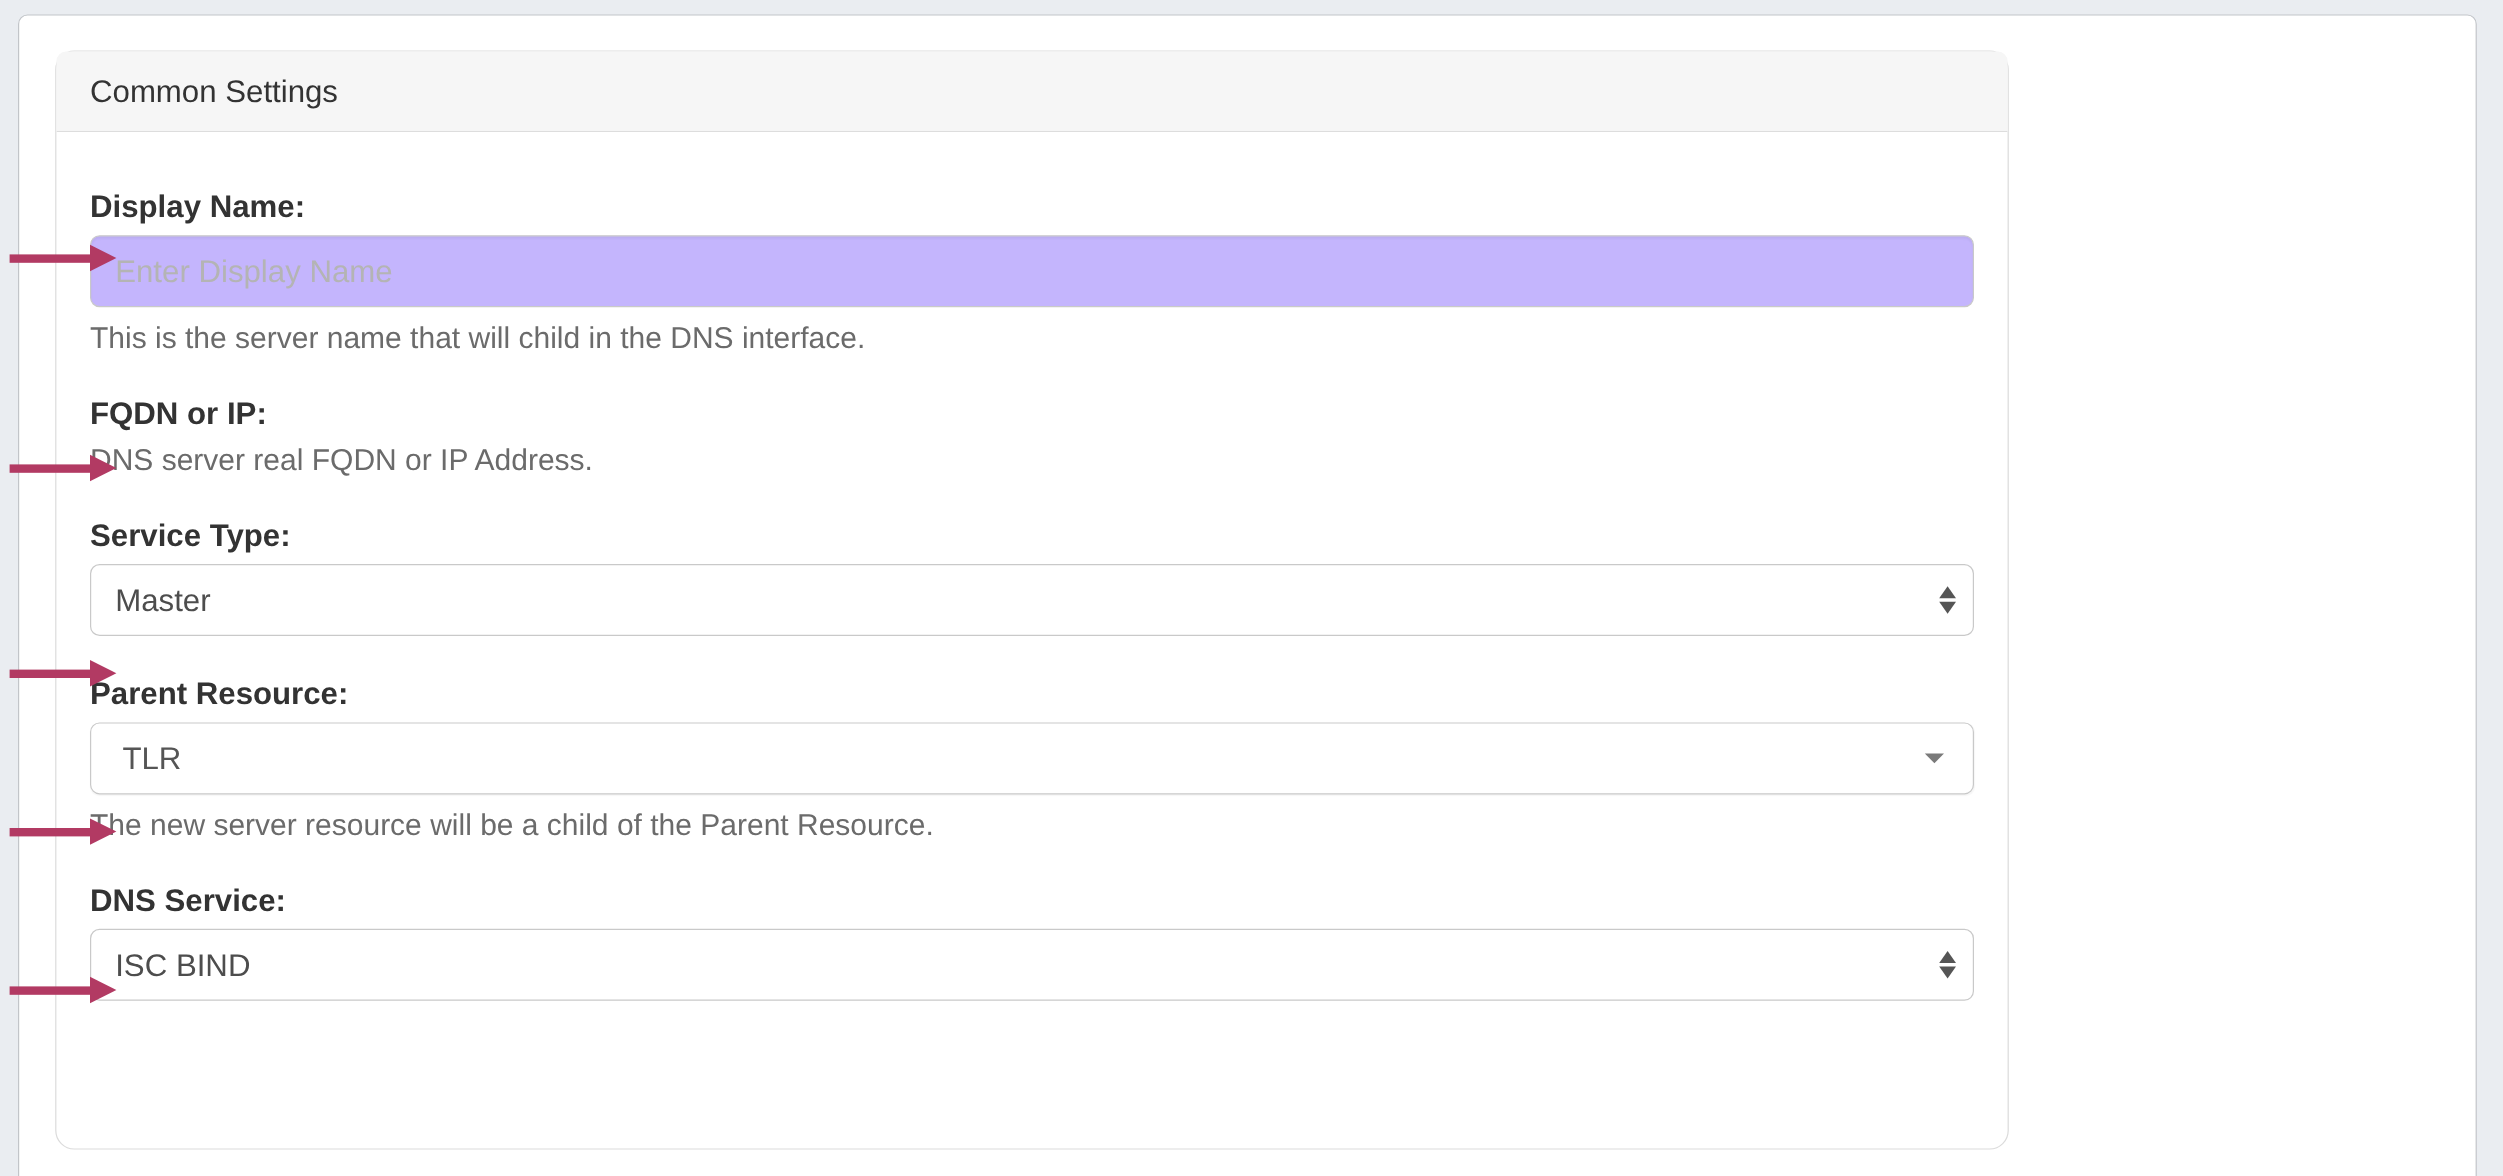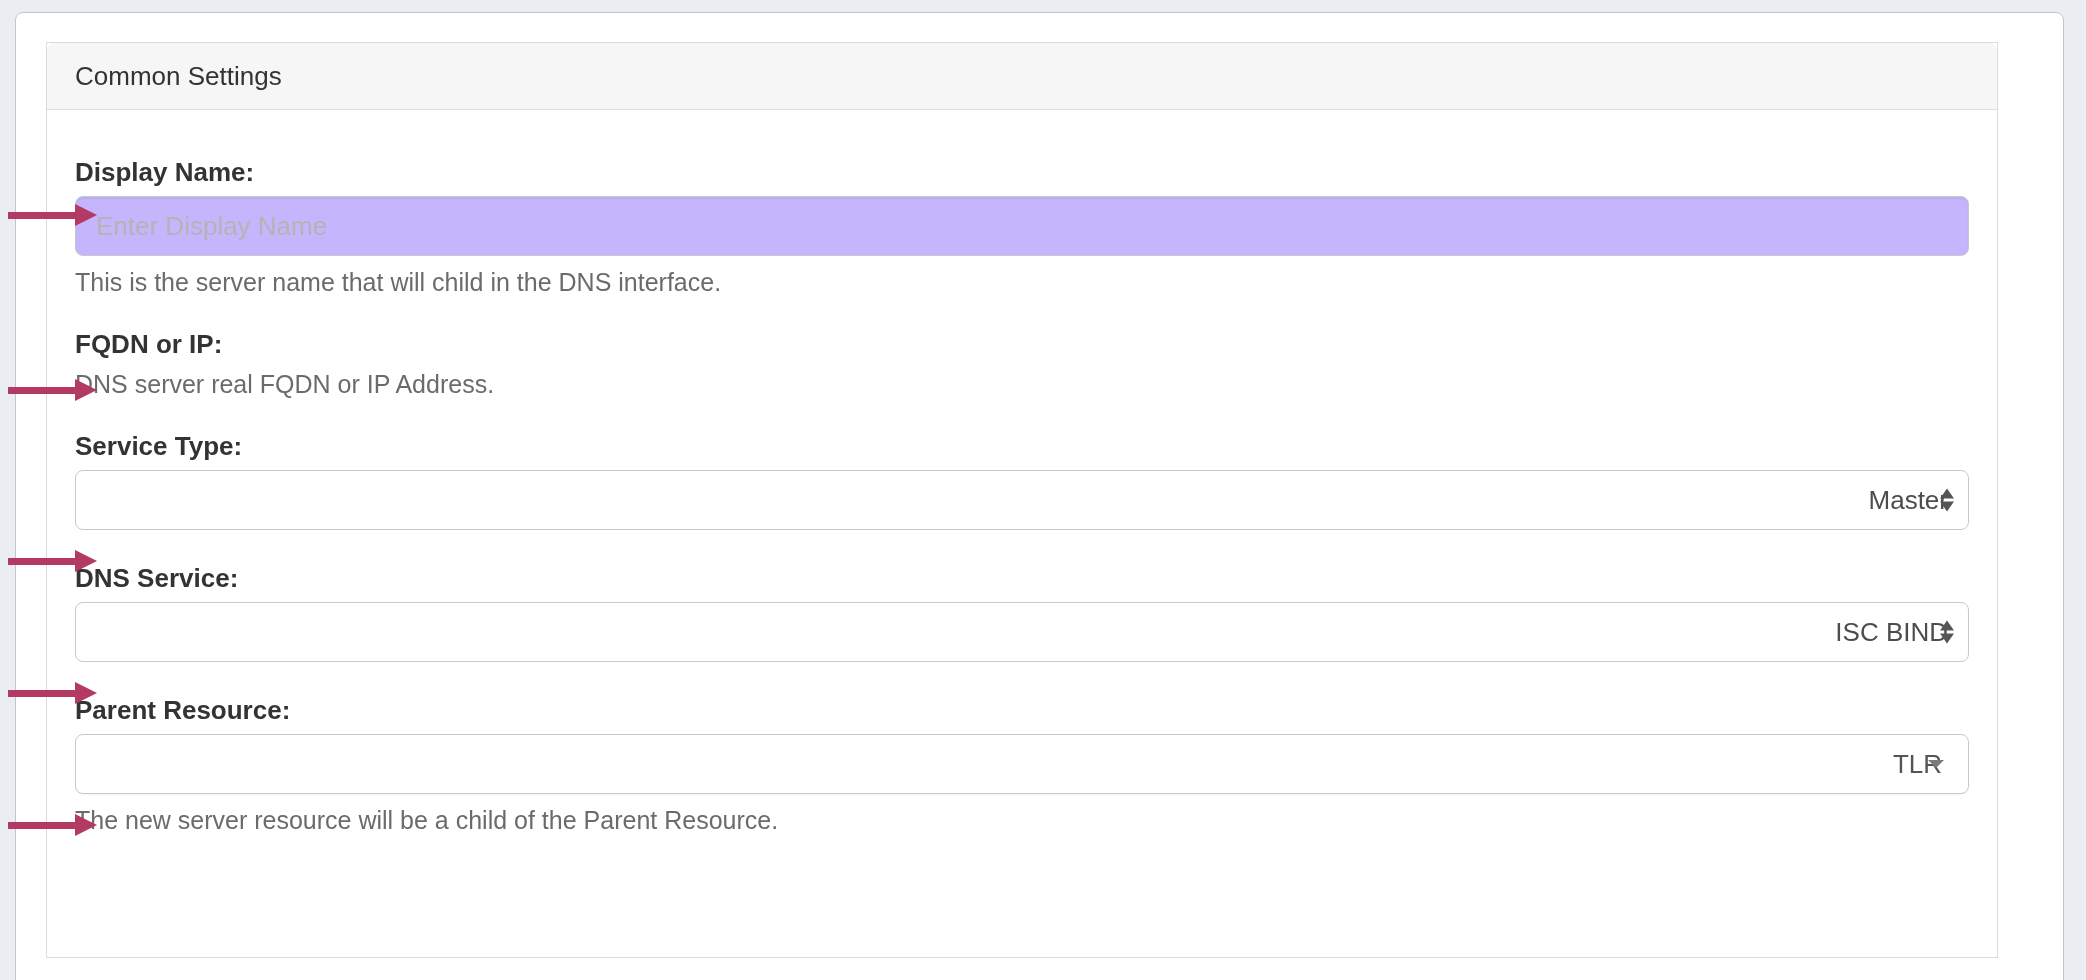--- a/index.html
+++ b/index.html
@@ -25,24 +25,24 @@
     background:var(--canvas-bg);
     font-family:"Liberation Sans","DejaVu Sans",sans-serif;
   }
   .page{
     position:absolute;left:15px;top:12px;width:2049px;height:1080px;
     background:var(--page-bg);
     border:1px solid var(--page-border);
     border-radius:8px;
   }
   .panel{
-    position:absolute;left:30px;top:29px;width:1952px;height:916px;
+    position:absolute;left:30px;top:29px;width:1628px;height:916px;
     background:#ffffff;
     border:1px solid var(--panel-border);
-    border-radius:0;
+    border-radius:16px;
   }
   .panel-header{
     height:67px;
     background:var(--header-bg);
     border-bottom:1px solid var(--header-border);
     border-radius:8px 8px 0 0;
     display:flex;align-items:center;
     padding:0 28px;
     font-size:26px;color:var(--label-color);
   }
@@ -70,21 +70,20 @@
   .text-input::placeholder{color:var(--placeholder-color);opacity:1;}
   .select-box,.chosen-box{
     position:relative;
     display:flex;align-items:center;
     width:100%;height:60px;
     border:1px solid var(--field-border);
     border-radius:8px;
     background:#ffffff;
     font-size:26px;color:var(--value-color);
     cursor:default;
-    justify-content:flex-end;
   }
   .select-box{padding:0 20px;}
   .chosen-box{padding:0 26px;color:#555555;box-shadow:0 1px 1px rgba(0,0,0,0.04);}
   .select-spinner{
     position:absolute;right:14px;top:50%;transform:translateY(-50%);
     display:flex;flex-direction:column;align-items:center;gap:3px;
   }
   .tri-up{width:0;height:0;border-left:7px solid transparent;border-right:7px solid transparent;border-bottom:10px solid var(--spinner-color);}
   .tri-down{width:0;height:0;border-left:7px solid transparent;border-right:7px solid transparent;border-top:10px solid var(--spinner-color);}
   .caret-down{
@@ -138,37 +137,37 @@
         <div class="select-box">
           <span>Master</span>
           <span class="select-spinner">
             <i class="tri-up"></i>
               <i class="tri-down"></i>
           </span>
         </div>
       </div>
 
       <div class="field-group">
+        <label class="field-label">Parent Resource:</label>
+        <div class="chosen-box">
+          <span>TLR</span>
+          <span class="caret-down"></span>
+        </div>
+        <p class="help-text">The new server resource will be a child of the Parent Resource.</p>
+      </div>
+
+      <div class="field-group">
         <label class="field-label">DNS Service:</label>
         <div class="select-box">
           <span>ISC BIND</span>
           <span class="select-spinner">
             <i class="tri-up"></i>
               <i class="tri-down"></i>
           </span>
         </div>
-      </div>
-
-      <div class="field-group">
-        <label class="field-label">Parent Resource:</label>
-        <div class="chosen-box">
-          <span>TLR</span>
-          <span class="caret-down"></span>
-        </div>
-        <p class="help-text">The new server resource will be a child of the Parent Resource.</p>
       </div>
 
     </div>
   </section>
 </div>
 
 <div class="arrow a1">
     <span class="shaft"></span>
     <span class="head"></span>
   </div>

